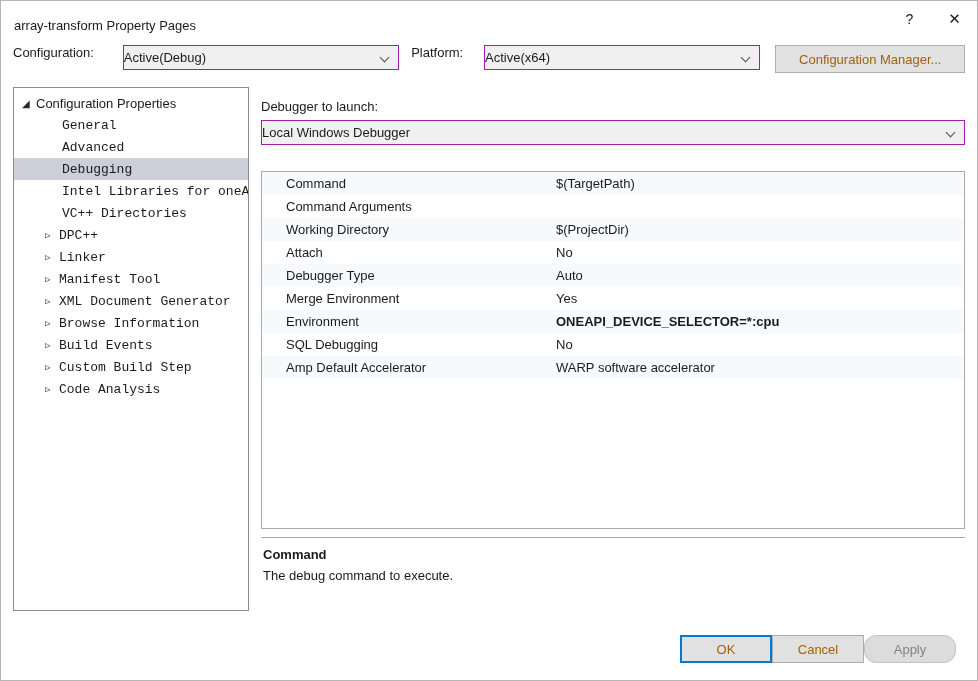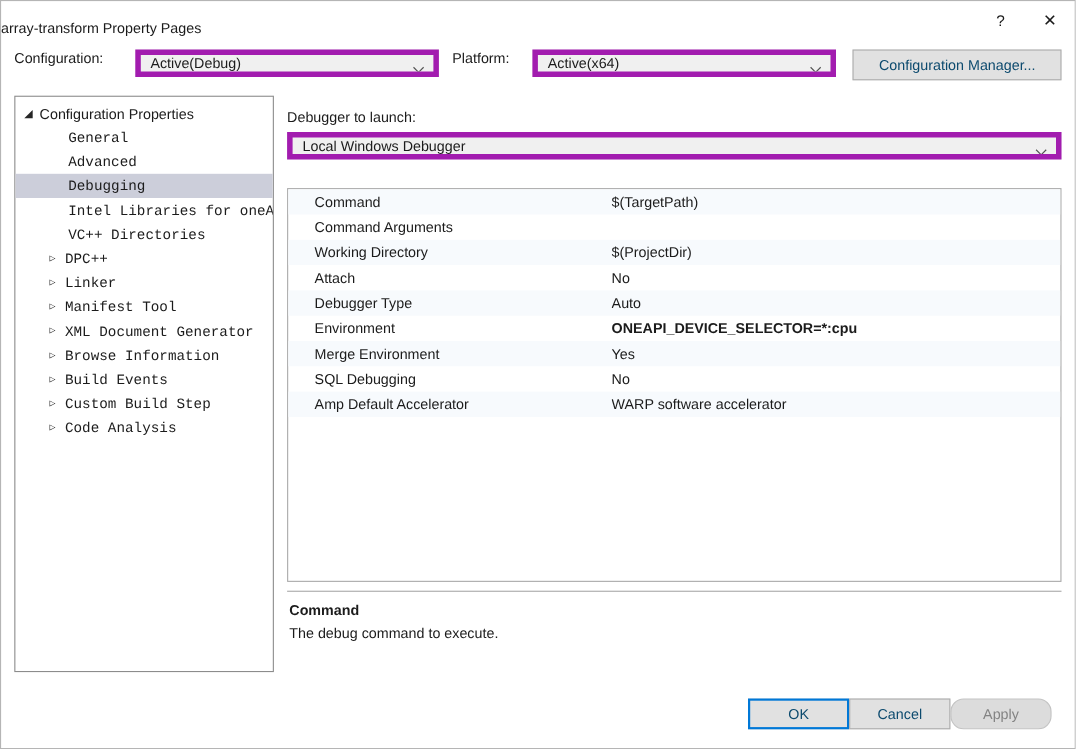--- a/index.html
+++ b/index.html
@@ -6,42 +6,42 @@
   html, body { margin: 0; padding: 0; background: #ffffff; }
   body { font-family: "Liberation Sans", sans-serif; font-size: 13px; color: #1b1b1b; }
 
   .window {
     width: 978px; height: 681px; background: #fff; position: relative;
     border: 1px solid #b5b5b5; overflow: hidden;
   }
 
   
   .titlebar { height: 36px; display: flex; align-items: center; }
-  .titlebar .title { font-size: 13px; margin-top: 12px; }
+  .titlebar .title { padding-left: 13px; font-size: 13px; margin-top: 12px; }
   .tb-controls { margin-left: auto; display: flex; height: 100%; }
   .tb-btn { width: 45px; height: 100%; display: flex; align-items: center; justify-content: center; font-size: 14px; cursor: default; }
   .tb-btn.close { font-size: 15px; }
 
   
   .configrow { display: flex; align-items: flex-start; margin: 8px 12px 14px 12px; height: 28px; }
   .lbl-config { width: 110px; }
   .lbl-platform { width: 73px; margin-left: 12px; }
   .combo {
-    height: 25px; background: #f0f0f0; border: 5px solid #a21caf;
-    display: flex; align-items: center; padding: 0 24px 0 9px; position: relative;
+    height: 25px; background: #f0f0f0; border: 1px solid #a21caf;
+    display: flex; align-items: center; padding: 0 24px 0 0; position: relative;
     white-space: nowrap; overflow: hidden;
   }
   .combo-config, .combo-platform { width: 277px; }
   .chev {
     position: absolute; right: 10px; top: 8px; width: 7px; height: 7px;
     border-right: 1.5px solid #505050; border-bottom: 1.5px solid #505050;
     transform: rotate(45deg);
   }
   .btn {
-    font-family: "Liberation Sans", sans-serif; font-size: 13px; color: #0c4a6e;
+    font-family: "Liberation Sans", sans-serif; font-size: 13px; color: #a16207;
     background: #e1e1e1; border: 1px solid #adadad; height: 28px; width: 92px; cursor: default;
   }
   .btn-cfgmgr { width: 190px; margin-left: 15px; }
 
   
   .content { display: flex; align-items: flex-start; padding: 0 12px; }
 
   
   .tree { width: 236px; height: 524px; border: 1px solid #8c8c8c; background: #fff; overflow: hidden; padding-top: 4px; margin-right: 12px; }
   .tree-row { display: flex; align-items: center; height: 22px; white-space: nowrap; cursor: default; }
@@ -181,26 +181,26 @@
         </div>
         <div class="prow">
           <div class="pname">Attach</div>
           <div class="pvalue">No</div>
         </div>
         <div class="prow">
           <div class="pname">Debugger Type</div>
           <div class="pvalue">Auto</div>
         </div>
         <div class="prow">
+          <div class="pname">Merge Environment</div>
+          <div class="pvalue">Yes</div>
+        </div>
+        <div class="prow">
           <div class="pname">Environment</div>
           <div class="pvalue bold">ONEAPI_DEVICE_SELECTOR=*:cpu</div>
-        </div>
-        <div class="prow">
-          <div class="pname">Merge Environment</div>
-          <div class="pvalue">Yes</div>
         </div>
         <div class="prow">
           <div class="pname">SQL Debugging</div>
           <div class="pvalue">No</div>
         </div>
         <div class="prow">
           <div class="pname">Amp Default Accelerator</div>
           <div class="pvalue">WARP software accelerator</div>
         </div>
       </div>

